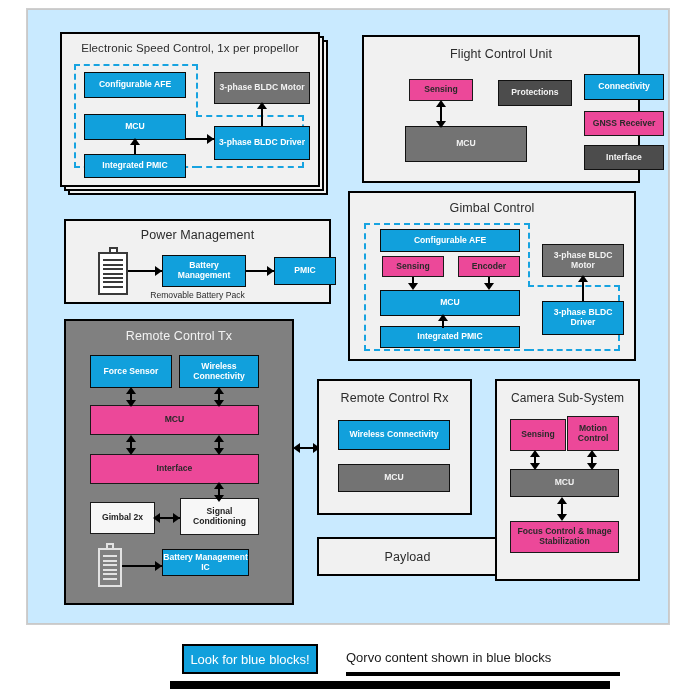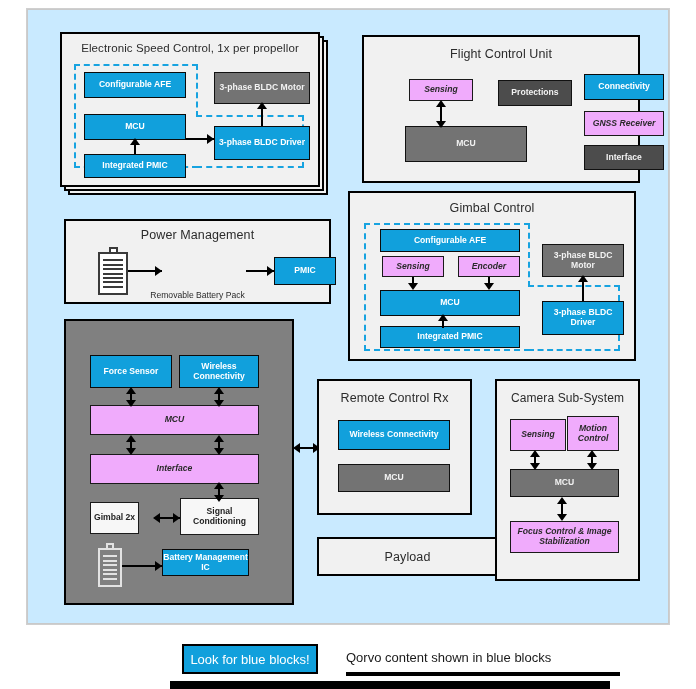--- a/index.html
+++ b/index.html
@@ -6,21 +6,21 @@
   body{width:696px;height:689px;position:relative;
        font-family:"Liberation Sans","DejaVu Sans",sans-serif;
        -webkit-font-smoothing:antialiased;overflow:hidden;}
   .panel{position:absolute;box-sizing:border-box;background:#f1f1f1;border:2.5px solid #000;}
   .panel-title{position:absolute;left:0;right:0;text-align:center;color:#2b2b2b;
                font-size:11.5px;letter-spacing:.1px;}
   .blk{position:absolute;box-sizing:border-box;display:flex;align-items:center;
        justify-content:center;text-align:center;line-height:1.15;
        font-size:8.6px;font-weight:bold;border:1.2px solid #1a1a1a;}
   .blue{background:#11a0dc;color:#ffffff;border-color:#0b0b0b;}
-  .gray-l{background:#f0abfc;color:#2a2a2a;border-color:#1a1a1a;font-style:italic;}
+  .gray-l{background:#ec4899;color:#2a2a2a;border-color:#1a1a1a;}
   .gray-m{background:#737373;color:#f2f2f2;border-color:#111;}
   .gray-d{background:#4c4c4c;color:#f2f2f2;border-color:#111;}
   .white{background:#f7f7f7;color:#222;border-color:#1a1a1a;}
   .dash{position:absolute;border:2.2px dashed #17a3e0;box-sizing:border-box;background:transparent;}
   .line{position:absolute;background:#000;}
   .hline{height:2px;}
   .vline{width:2px;}
 
   
   .ar{position:absolute;width:0;height:0;}
@@ -119,20 +119,21 @@
         <div class="bar"></div>
           <div class="bar"></div>
           <div class="bar"></div>
         <div class="bar"></div>
           <div class="bar"></div>
           <div class="bar"></div>
         <div class="bar"></div>
       </div>
     </div>
 
+    <div class="blk blue" style="left:96px;top:34px;width:84px;height:32px;">Battery Management</div>
     <div class="blk blue" style="left:208px;top:36px;width:62px;height:28px;">PMIC</div>
 
     <div class="line hline" style="left:62px;top:49px;width:34px;"></div>
     <div class="ar ar-rt" style="left:89px;top:45px;"></div>
     <div class="line hline" style="left:180px;top:49px;width:28px;"></div>
     <div class="ar ar-rt" style="left:201px;top:45px;"></div>
 
     <div class="sublabel" style="top:69px;">Removable Battery Pack</div>
   </div>
 
@@ -157,26 +158,27 @@
     <div class="ar ar-dn" style="left:58px;top:90px;"></div>
     <div class="line vline" style="left:138px;top:84px;height:8px;"></div>
     <div class="ar ar-dn" style="left:134px;top:90px;"></div>
     <div class="line vline" style="left:92px;top:125px;height:10px;"></div>
     <div class="ar ar-up" style="left:88px;top:121px;"></div>
     <div class="line vline" style="left:232px;top:86px;height:22px;"></div>
     <div class="ar ar-up" style="left:228px;top:82px;"></div>
   </div>
 
   <div class="panel" style="left:36px;top:309px;width:230px;height:286px;background:#808080;">
+    <div class="panel-title" style="top:8px;font-size:12.5px;color:#f2f2f2;">Remote Control Tx</div>
 
     <div class="blk blue" style="left:24px;top:34px;width:82px;height:33px;">Force Sensor</div>
     <div class="blk blue" style="left:113px;top:34px;width:80px;height:33px;">Wireless Connectivity</div>
     <div class="blk gray-l" style="left:24px;top:84px;width:169px;height:30px;">MCU</div>
     <div class="blk gray-l" style="left:24px;top:133px;width:169px;height:30px;">Interface</div>
-    <div class="blk white" style="left:24px;top:181px;width:49px;height:32px;">Gimbal 2x</div>
+    <div class="blk white" style="left:24px;top:181px;width:65px;height:32px;">Gimbal 2x</div>
     <div class="blk white" style="left:114px;top:177px;width:79px;height:37px;">Signal Conditioning</div>
     <div class="blk blue" style="left:96px;top:228px;width:87px;height:27px;">Battery Management IC</div>
 
     <div class="battery light" style="left:32px;top:222px;width:24px;height:44px;">
       <div class="cap"></div>
       <div class="body">
         <div class="bar"></div>
           <div class="bar"></div>
           <div class="bar"></div>
         <div class="bar"></div>

